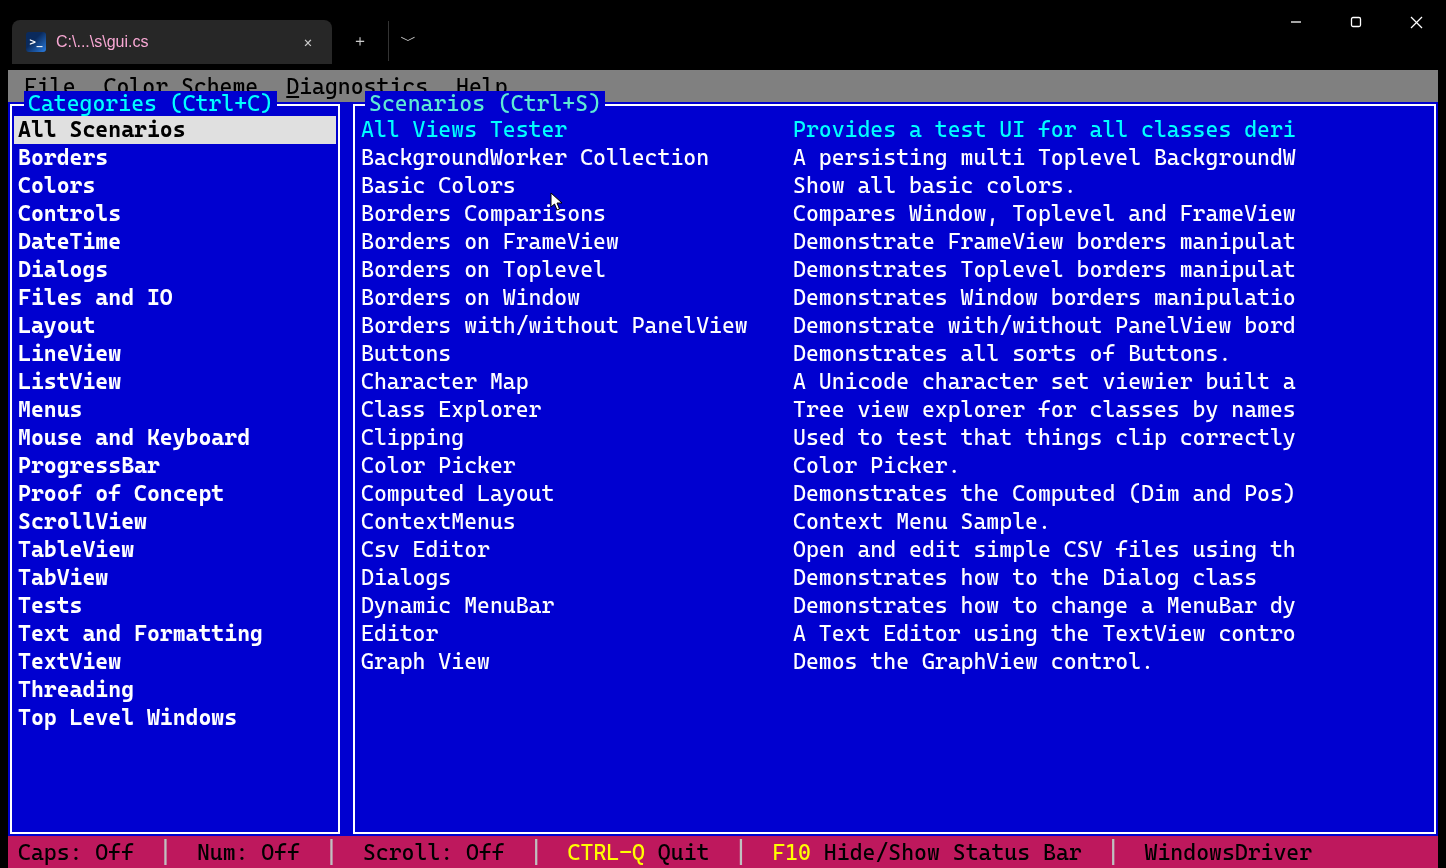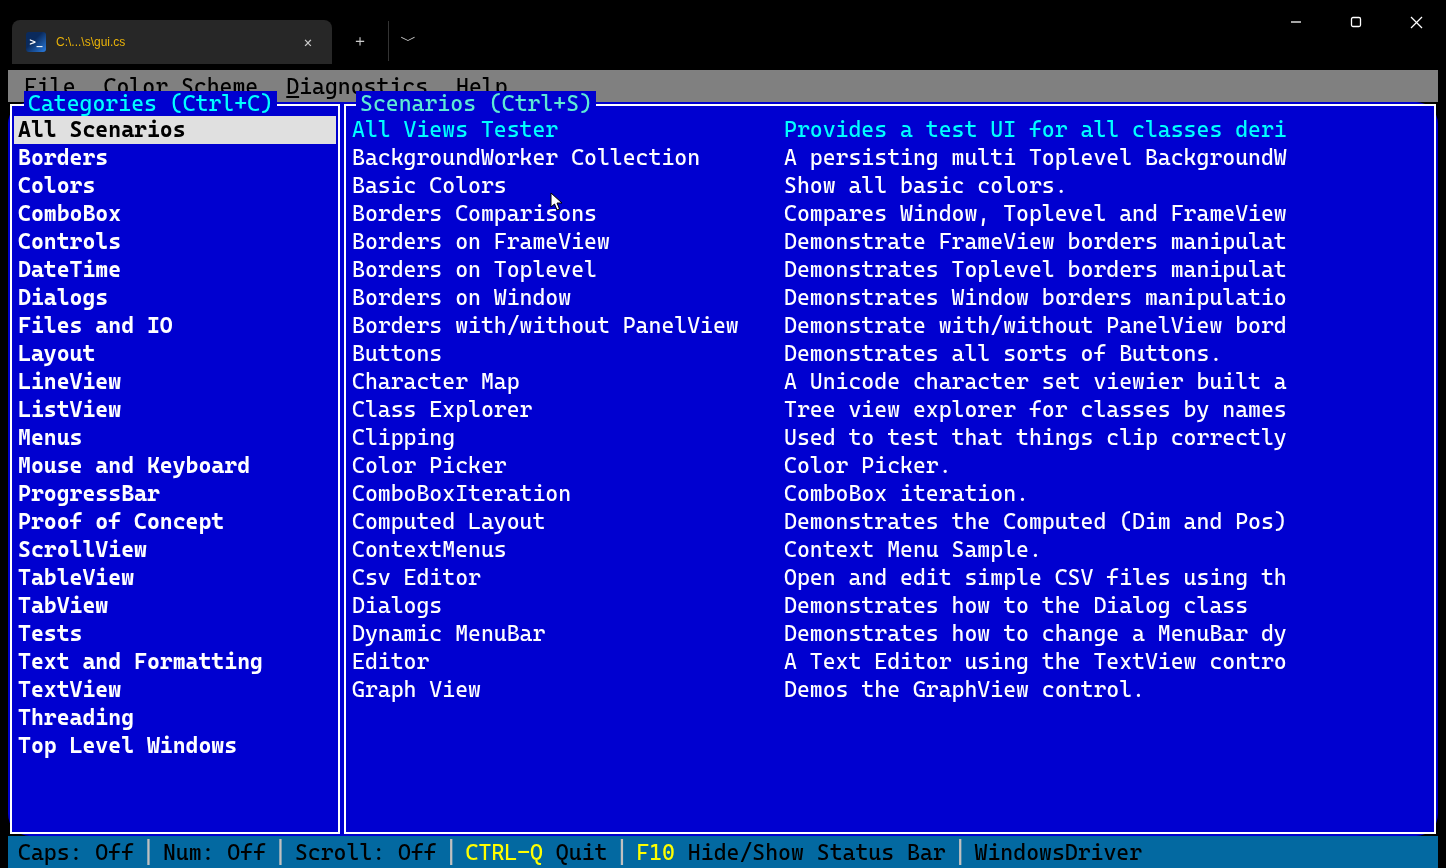--- a/index.html
+++ b/index.html
@@ -33,21 +33,21 @@
     border-bottom: none;
     margin-top: 20px;
   }
   .tab-icon {
     width: 20px; height: 20px;
     background: linear-gradient(135deg, #0a2a5c 40%, #2a7de1 100%);
     border-radius: 3px;
     display: flex; align-items: center; justify-content: center;
     font-size: 12px; color: #fff;
   }
-  .tab-title { font-size: 12px; color: #eab308; flex: 1; font-family: 'Segoe UI', sans-serif; }
+  .tab-title { font-size: 16px; color: #f9a8d4; flex: 1; font-family: 'Segoe UI', sans-serif; }
   .tab-close { width: 20px; color: #ccc; font-size: 14px; text-align: center; }
   .tab-btn {
     width: 40px; height: 40px;
     display: flex; align-items: center; justify-content: center;
     color: #ccc; font-size: 16px;
     margin-top: 18px;
     margin-left: 8px;
   }
   .win-controls {
     position: absolute; right: 0; top: 0;
@@ -70,23 +70,22 @@
     height: 32px;
     align-items: center;
     padding-left: 16px;
   }
   .menu-item { color: #000; margin-right: 28px; }
   .menu-item .hotkey { text-decoration: underline; }
   .app-body {
     display: flex;
     height: calc(100% - 64px);
     background: #0000d0;
-    gap: 4px;
+    gap: 13px;
     padding: 2px 2px;
-    border-radius: 22px;
   }
   .frame {
     border: 2px solid #fff;
     position: relative;
     background: #0000d0;
     padding-top: 0;
   }
   .frame-title {
     position: absolute;
     top: -15px;
@@ -109,28 +108,28 @@
     padding: 0 4px;
     white-space: nowrap;
     font-weight: bold;
   }
   .list-row.selected { background: #e0e0e0; color: #000; }
   .scen-row { display: flex; padding: 0 4px; white-space: nowrap; }
   .scen-row.selected { color: #00ffff; }
   .scen-name { width: 432px; flex-shrink:0; overflow: hidden; }
   .scen-desc { flex: 1; overflow: hidden; }
   .statusbar {
-    background: #0369a1;
+    background: #be185d;
     color: #000;
     height: 32px;
     display: flex;
     align-items: center;
     padding: 0 10px;
     position: relative;
-    gap: 0;
+    gap: 17px;
   }
   .status-seg { color: #000; white-space: pre; }
   .status-seg .hot { color: #ffff00; }
   .sep { color: #c0c0c0; margin: 0 8px; }
   .cursor-ptr {
     position: absolute;
     left: 550px;
     top: 128px;
     width: 14px;
     height: 20px;
@@ -178,21 +177,20 @@
     <span class="menu-item"><span class="hotkey">H</span><span>elp</span></span>
   </div>
 
   <div class="app-body">
     <div class="frame left-frame">
       <div class="frame-title">Categories (Ctrl+C)</div>
       <div class="list" id="cat-list">
           <div class="list-row selected">All Scenarios</div>
           <div class="list-row">Borders</div>
           <div class="list-row">Colors</div>
-          <div class="list-row">ComboBox</div>
           <div class="list-row">Controls</div>
           <div class="list-row">DateTime</div>
           <div class="list-row">Dialogs</div>
           <div class="list-row">Files and IO</div>
           <div class="list-row">Layout</div>
           <div class="list-row">LineView</div>
           <div class="list-row">ListView</div>
           <div class="list-row">Menus</div>
           <div class="list-row">Mouse and Keyboard</div>
           <div class="list-row">ProgressBar</div>
@@ -256,24 +254,20 @@
           </div>
           <div class="scen-row">
             <span class="scen-name">Clipping</span>
             <span class="scen-desc">Used to test that things clip correctly</span>
           </div>
           <div class="scen-row">
             <span class="scen-name">Color Picker</span>
             <span class="scen-desc">Color Picker.</span>
           </div>
           <div class="scen-row">
-            <span class="scen-name">ComboBoxIteration</span>
-            <span class="scen-desc">ComboBox iteration.</span>
-          </div>
-          <div class="scen-row">
             <span class="scen-name">Computed Layout</span>
             <span class="scen-desc">Demonstrates the Computed (Dim and Pos)</span>
           </div>
           <div class="scen-row">
             <span class="scen-name">ContextMenus</span>
             <span class="scen-desc">Context Menu Sample.</span>
           </div>
           <div class="scen-row">
             <span class="scen-name">Csv Editor</span>
             <span class="scen-desc">Open and edit simple CSV files using th</span>

